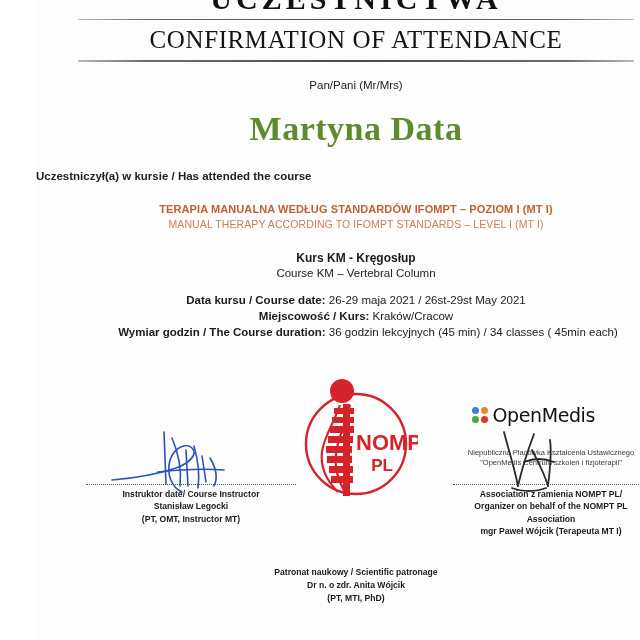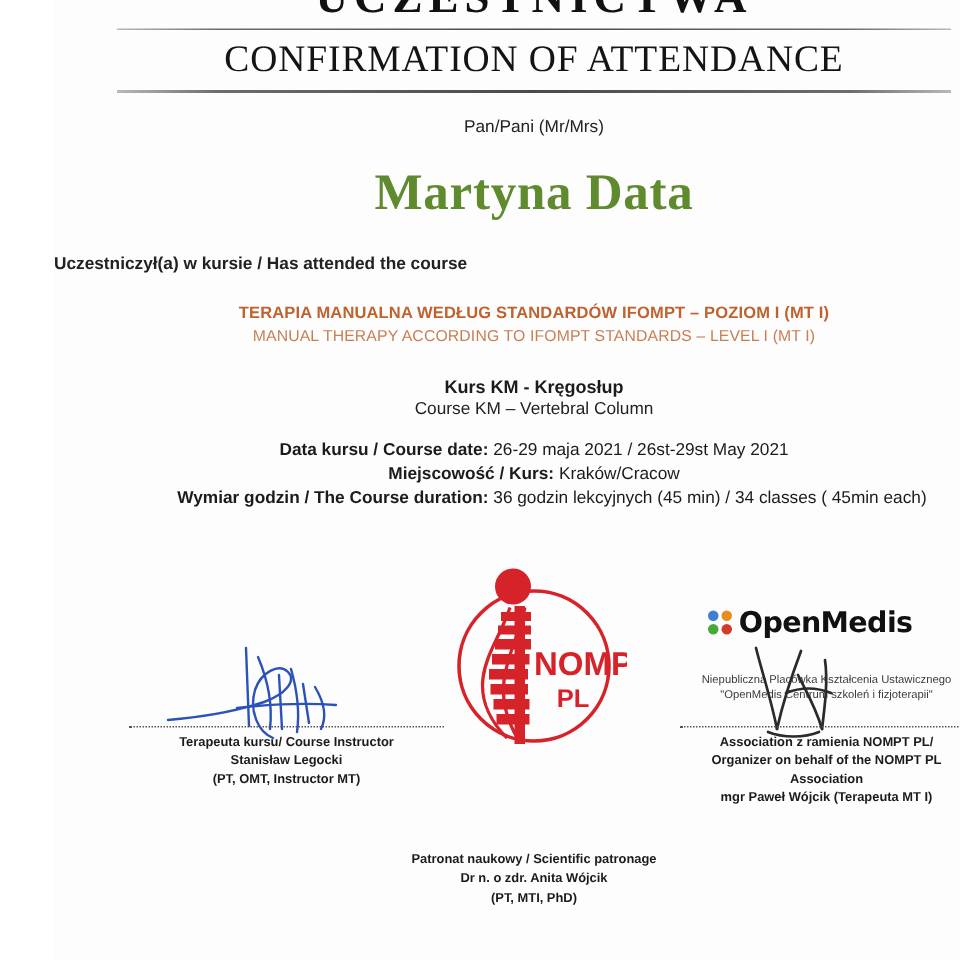--- a/index.html
+++ b/index.html
@@ -175,21 +175,21 @@
     grid-template-rows: 7px 7px;
     gap: 1.5px;
   }
   .om-dot { width: 7px; height: 7px; border-radius: 50%; }
   .om-dot.d1 { background: #3d7fd0; }
   .om-dot.d2 { background: #e98c1f; }
   .om-dot.d3 { background: #49a83c; }
   .om-dot.d4 { background: #d33a2c; }
   .om-word {
     font-family: "DejaVu Sans", sans-serif;
-    font-weight: bold;
+    font-weight: normal;
     font-size: 19px;
     color: #111;
     letter-spacing: -0.4px;
   }
 
   
   .org-caption {
     position: absolute;
     top: 448px;
     left: 390px;
@@ -321,21 +321,21 @@
       <path d="M80 22 L82 58"></path>
       <path d="M88 18 C92 32, 94 46, 92 60"></path>
       <path d="M96 28 L100 54"></path>
       <path d="M52 44 C70 42, 92 40, 118 42"></path>
       <path d="M104 30 C110 40, 112 50, 108 58"></path>
     </g>
   </svg>
 
   <div class="sig-block sig-left">
     <div class="sig-line"></div>
-    <div class="sig-text">Terapeuta kursu/ Course Instructor</div>
+    <div class="sig-text">Instruktor date/ Course Instructor</div>
     <div class="sig-text">Stanisław Legocki</div>
     <div class="sig-text">(PT, OMT, Instructor MT)</div>
   </div>
 
   <svg class="sig-img sig-img-right" width="110" height="70" viewBox="0 0 110 70">
     <g fill="none" stroke="#2a2a2a" stroke-width="1.8" stroke-linecap="round">
       <path d="M16 4 C20 20, 26 38, 30 58"></path>
       <path d="M30 58 C34 40, 40 22, 46 6"></path>
       <path d="M44 22 C50 34, 56 44, 60 58"></path>
       <path d="M60 58 C62 42, 64 26, 62 12"></path>

